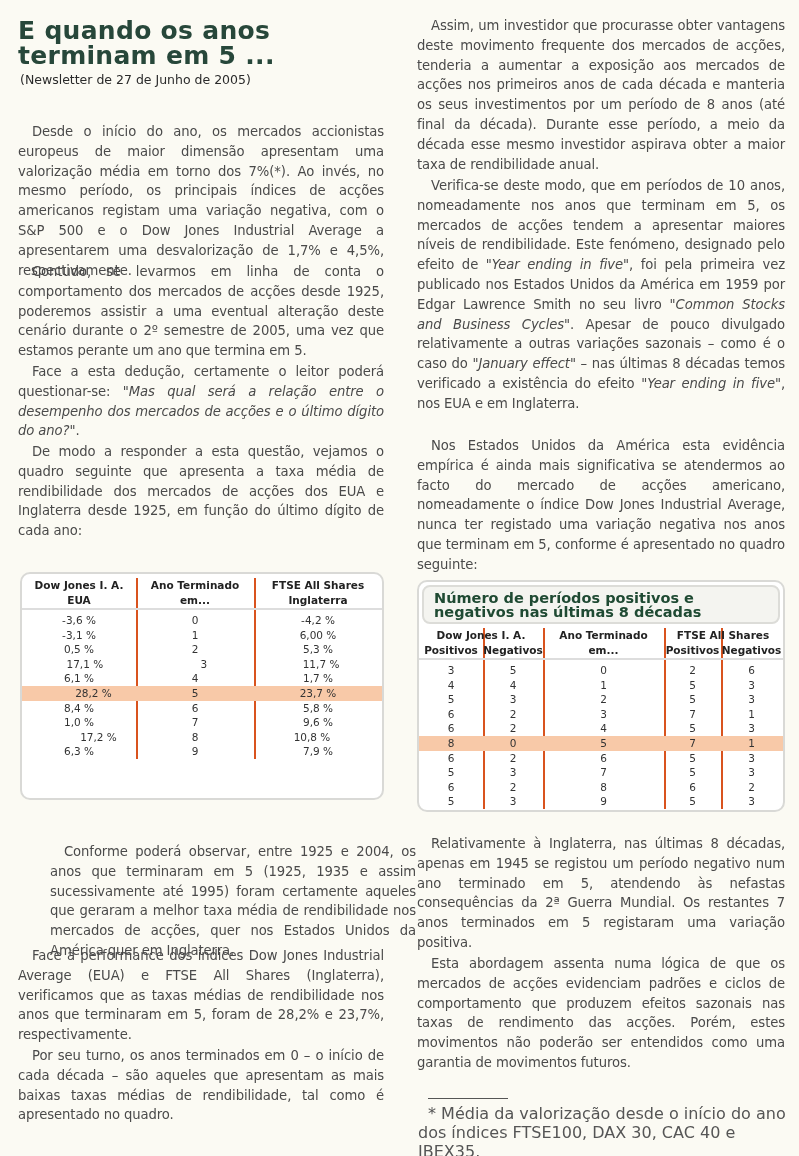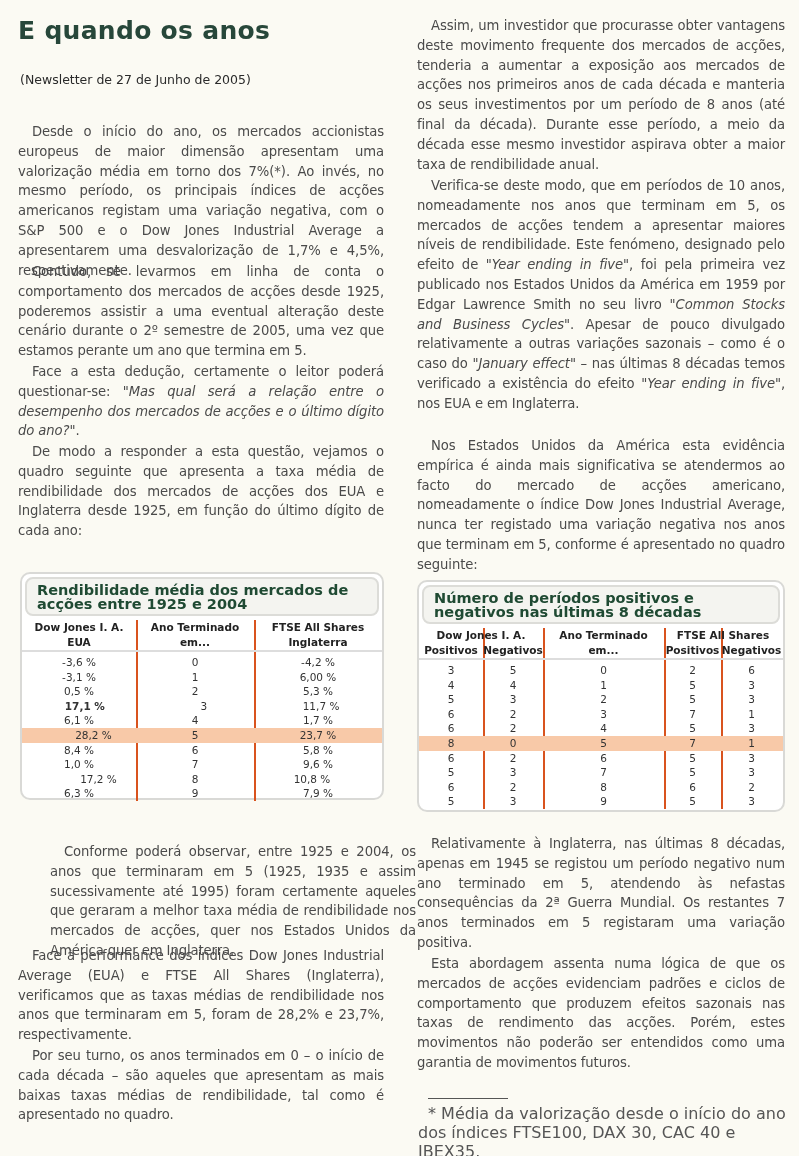--- a/index.html
+++ b/index.html
@@ -47,30 +47,30 @@
   .vline { position: absolute; top: 0; bottom: 0; width: 2px; background: #d9531e; }
 
   .footnote-rule { position: absolute; left: 428px; top: 1098px; width: 80px; height: 1px; background: #555; }
   .footnote { position: absolute; left: 418px; top: 1104px; width: 370px; font-size: 16px; line-height: 19px; color: #555; text-indent: 10px; }
 </style>
 </head>
 <body>
 
 <div class="title">
   <div>E quando os anos</div>
+  <div>terminam em 5 ...</div>
 </div>
 <div class="subtitle">(Newsletter de 27 de Junho de 2005)</div>
 
 <p class="para" style="left:18px;top:122px;width:366px;margin:0;">Desde o início do ano, os mercados accionistas europeus de maior dimensão apresentam uma valorização média em torno dos 7%(*). Ao invés, no mesmo período, os principais índices de acções americanos registam uma variação negativa, com o S&amp;P 500 e o Dow Jones Industrial Average a apresentarem uma desvalorização de 1,7% e 4,5%, respectivamente.</p>
 <p class="para" style="left:18px;top:262px;width:366px;margin:0;">Contudo, se levarmos em linha de conta o comportamento dos mercados de acções desde 1925, poderemos assistir a uma eventual alteração deste cenário durante o 2º semestre de 2005, uma vez que estamos perante um ano que termina em 5.</p>
 <p class="para" style="left:18px;top:362px;width:366px;margin:0;"><span>Face a esta dedução, certamente o leitor poderá questionar-se: "</span><i>Mas qual será a relação entre o desempenho dos mercados de acções e o último dígito do ano?</i><span>".</span></p>
 <p class="para" style="left:18px;top:442px;width:366px;margin:0;">De modo a responder a esta questão, vejamos o quadro seguinte que apresenta a taxa média de rendibilidade dos mercados de acções dos EUA e Inglaterra desde 1925, em função do último dígito de cada ano:</p>
 
 <div class="tbl" style="left:20px;top:572px;width:364px;height:228px;">
-  <div class="tbl-title">Rendibilidade média dos mercados de acções entre 1925 e 2004</div>
   <div style="position:relative;margin-top:4px;">
     <div class="vline" style="left:114px;"></div>
     <div class="vline" style="left:232px;"></div>
     <div class="tbl-head">
       <div class="cell" style="width:114px;">
           <div>Dow Jones I. A.</div>
           <div>EUA</div>
         </div>
       <div class="cell" style="width:118px;">
           <div>Ano Terminado</div>
@@ -91,21 +91,21 @@
           <div class="cell" style="width: 114px;">-3,1 %</div>
           <div class="cell" style="width: 118px;">1</div>
           <div class="cell" style="width: 128px;">6,00 %</div>
         </div>
         <div class="tbl-row">
           <div class="cell" style="width: 114px;">0,5 %</div>
           <div class="cell" style="width: 118px;">2</div>
           <div class="cell" style="width: 128px;">5,3 %</div>
         </div>
         <div class="tbl-row">
-          <div class="cell" style="width: 132px; font-weight: bold;">17,1 %</div>
+          <div class="cell" style="width: 132px;">17,1 %</div>
           <div class="cell" style="width: 118px;">3</div>
           <div class="cell" style="width: 128px;">11,7 %</div>
         </div>
         <div class="tbl-row">
           <div class="cell" style="width: 114px;">6,1 %</div>
           <div class="cell" style="width: 118px;">4</div>
           <div class="cell" style="width: 128px;">1,7 %</div>
         </div>
         <div class="tbl-row hl">
           <div class="cell" style="width: 114px; padding-left: 29px;">28,2 %</div>

